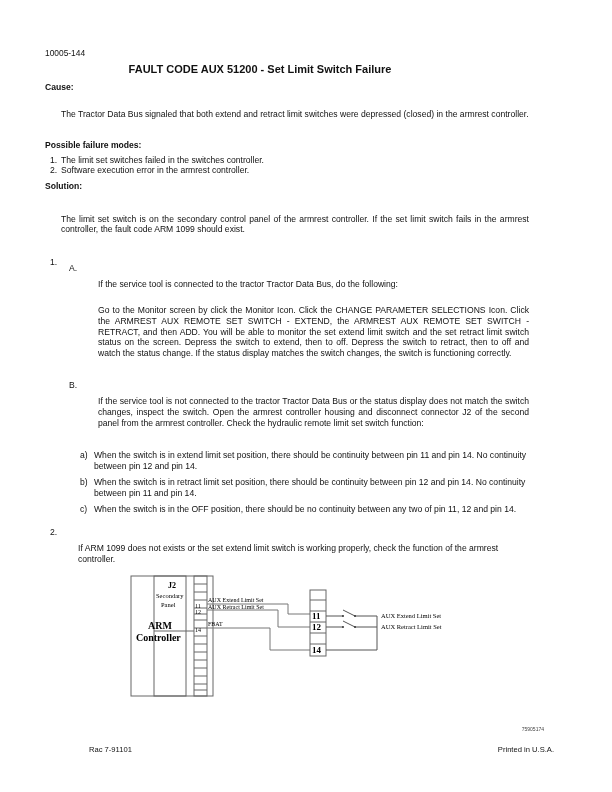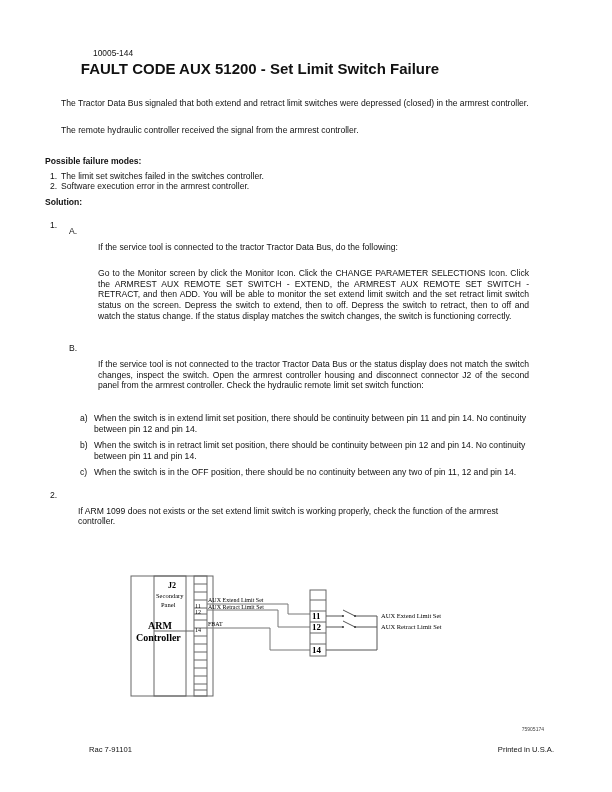--- a/index.html
+++ b/index.html
@@ -1,20 +1,20 @@
 <!DOCTYPE html>
 <html><head>
 <meta charset="utf-8">
 <style>
   html, body { margin: 0; padding: 0; background: #ffffff; }
   body { width: 612px; height: 792px; position: relative; overflow: hidden;
          font-family: "Liberation Sans", sans-serif; color: #111; font-size: 8.6px; line-height: 10.6px; }
   .abs { position: absolute; }
-  .docnum { left: 45px; top: 48px; font-size: 8.4px; margin-left: 48px; }
-  .title { left: 0; width: 520px; top: 61px; text-align: center; font-weight: bold; font-size: 15px; line-height: 16px; }
+  .docnum { left: 45px; top: 48px; font-size: 8.4px; }
+  .title { left: 0; width: 520px; top: 61px; text-align: center; font-weight: bold; font-size: 11px; line-height: 16px; }
   .content { left: 45px; top: 82px; width: 500px; }
   h4 { margin: 0; font-size: 8.6px; font-weight: bold; }
   p { margin: 16px; }
   .gap4 { height: 4px; }
   .gap5 { height: 5px; }
   .gap6 { height: 6px; }
   .row { display: flex; }
   .num { flex: 0 0 auto; }
   .txt { flex: 1 1 auto; }
   .just { text-align: justify; }
@@ -23,38 +23,39 @@
   .figid { right: 68px; top: 724px; font-size: 5px; color: #444; }
   svg text { font-family: "Liberation Serif", serif; }
 </style>
 </head>
 <body>
 
 <div class="abs docnum">10005-144</div>
 <div class="abs title">FAULT CODE AUX 51200 - Set Limit Switch Failure</div>
 
 <div class="abs content">
+  <h4>Cause:</h4>
   <p>The Tractor Data Bus signaled that both extend and retract limit switches were depressed (closed) in the armrest controller.</p>
-  <p>The remote hydraulic controller received the signal from the armrest controller.</p>
   <div class="gap5"></div>
 
   <h4>Possible failure modes:</h4>
   <div class="gap4"></div>
   <div class="row" style="padding-left:5px">
     <span class="num" style="width:11px">1.</span>
     <span class="txt">The limit set switches failed in the switches controller.</span>
   </div>
   <div class="row" style="padding-left:5px">
     <span class="num" style="width:11px">2.</span>
     <span class="txt">Software execution error in the armrest controller.</span>
   </div>
   <div class="gap5"></div>
 
   <h4>Solution:</h4>
   <div class="gap6"></div>
+  <p class="just">The limit set switch is on the secondary control panel of the armrest controller. If the set limit switch fails in the armrest controller, the fault code ARM 1099 should exist.</p>
   <div class="gap6"></div>
 
   <div class="row" style="padding-left:5px">
     <span class="num" style="width:12px">1.</span>
     <div class="txt">
       <div class="gap6"></div>
 
       <div class="row" style="padding-left:7px">
         <span class="num" style="width:13px">A.</span>
         <div class="txt">

